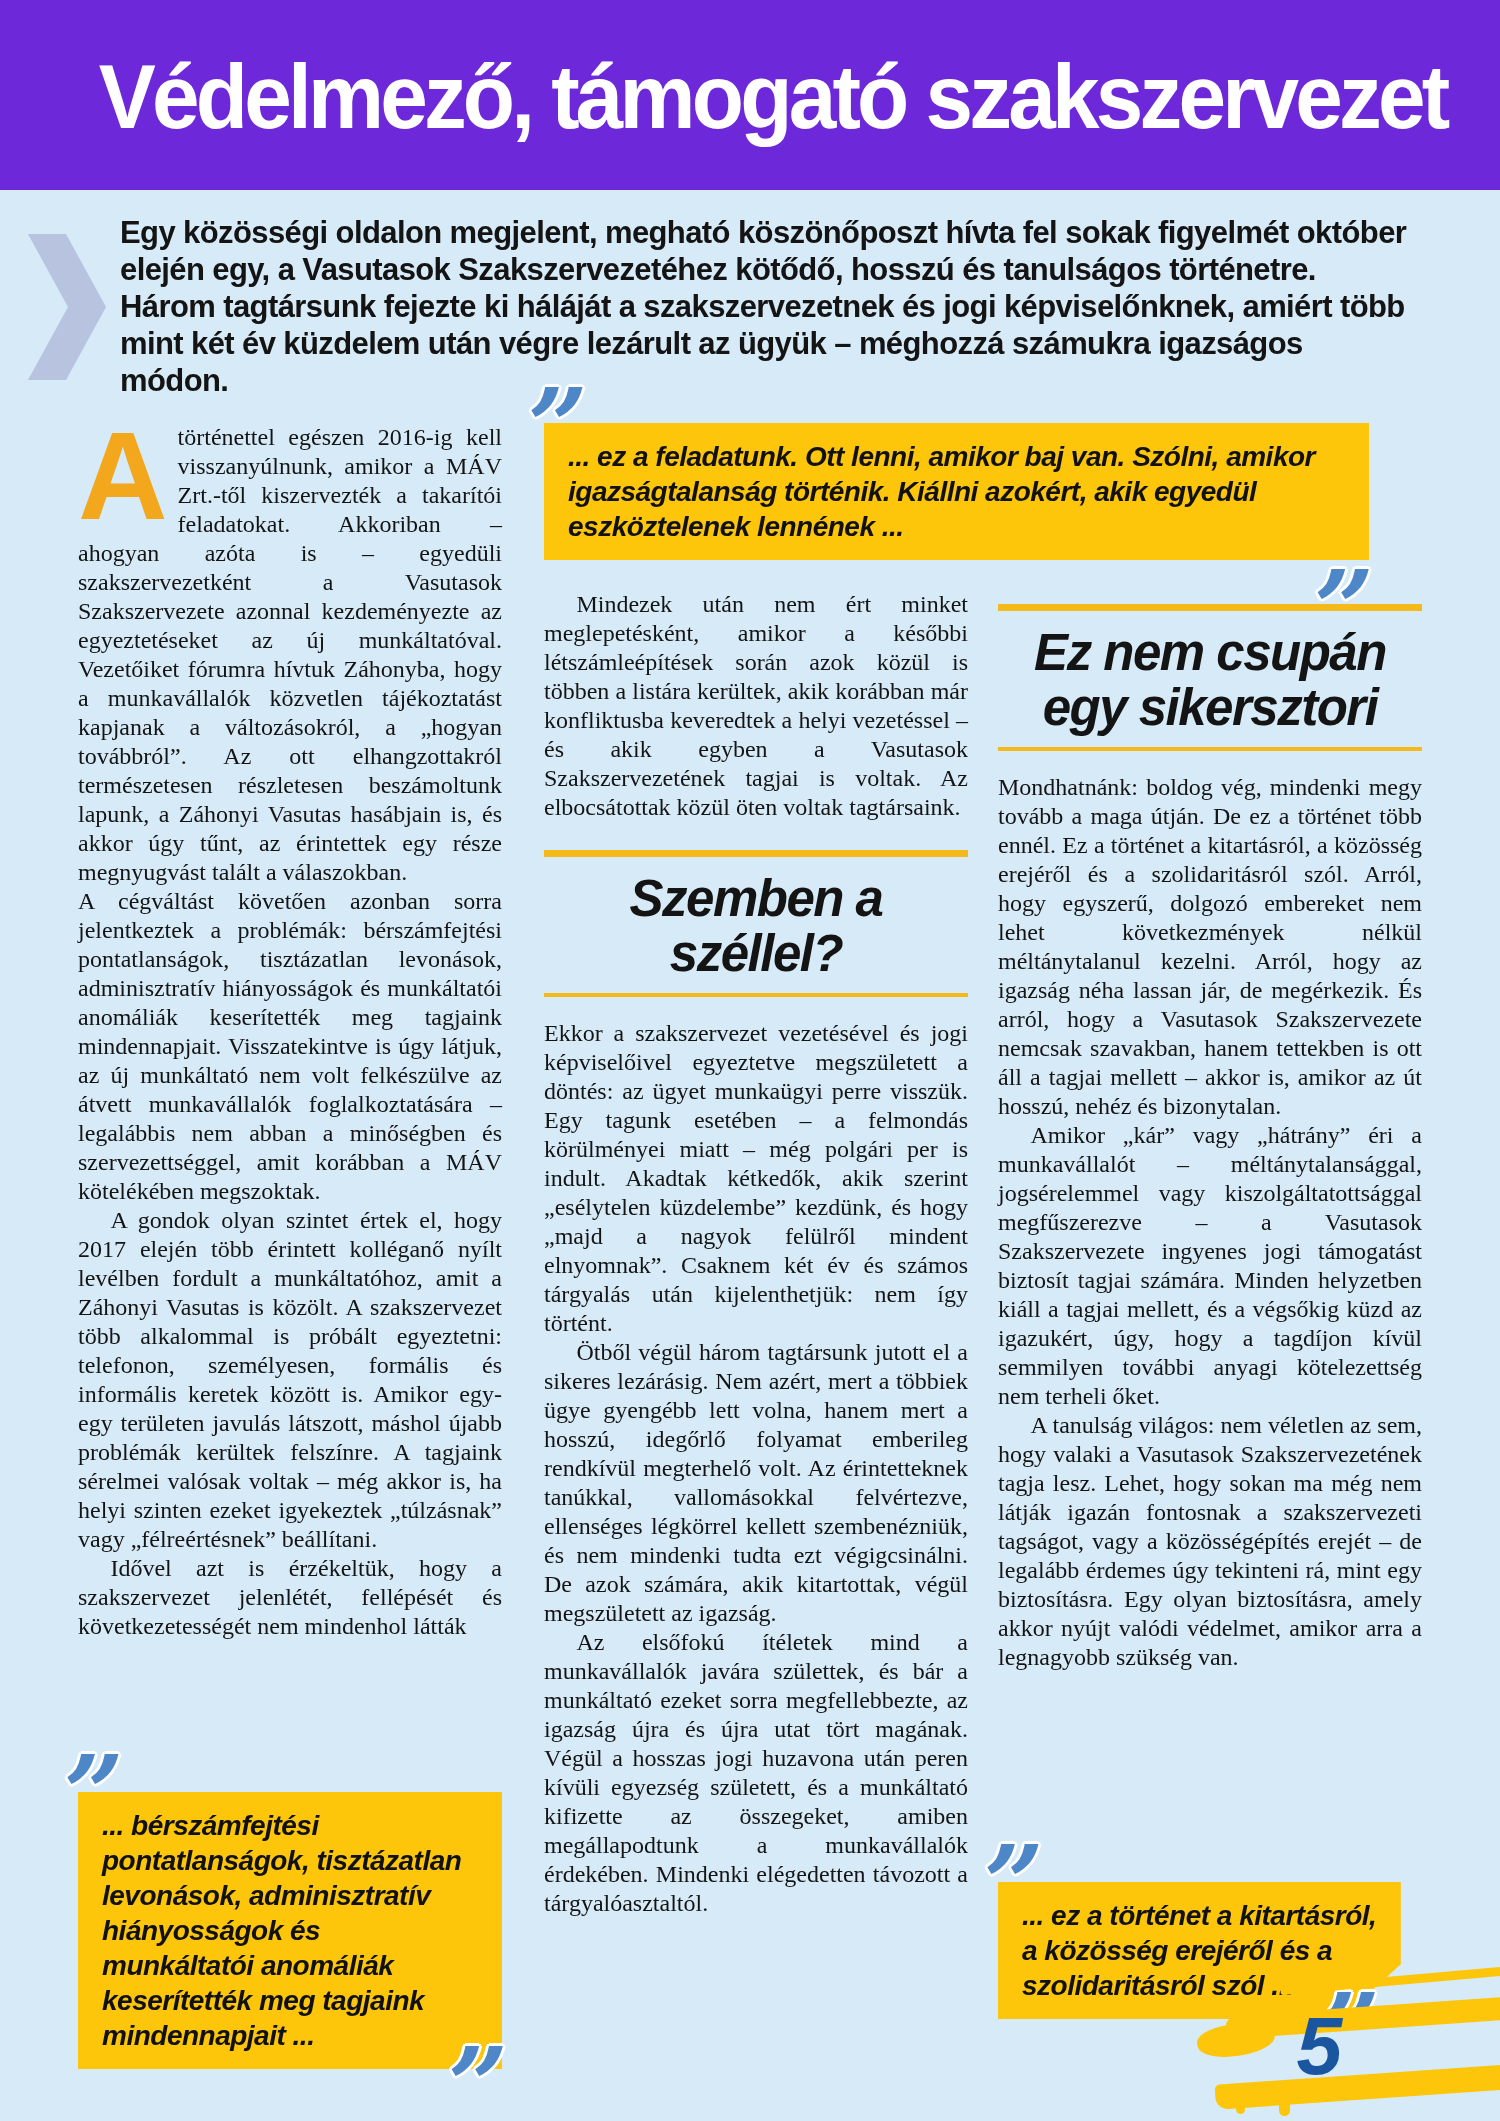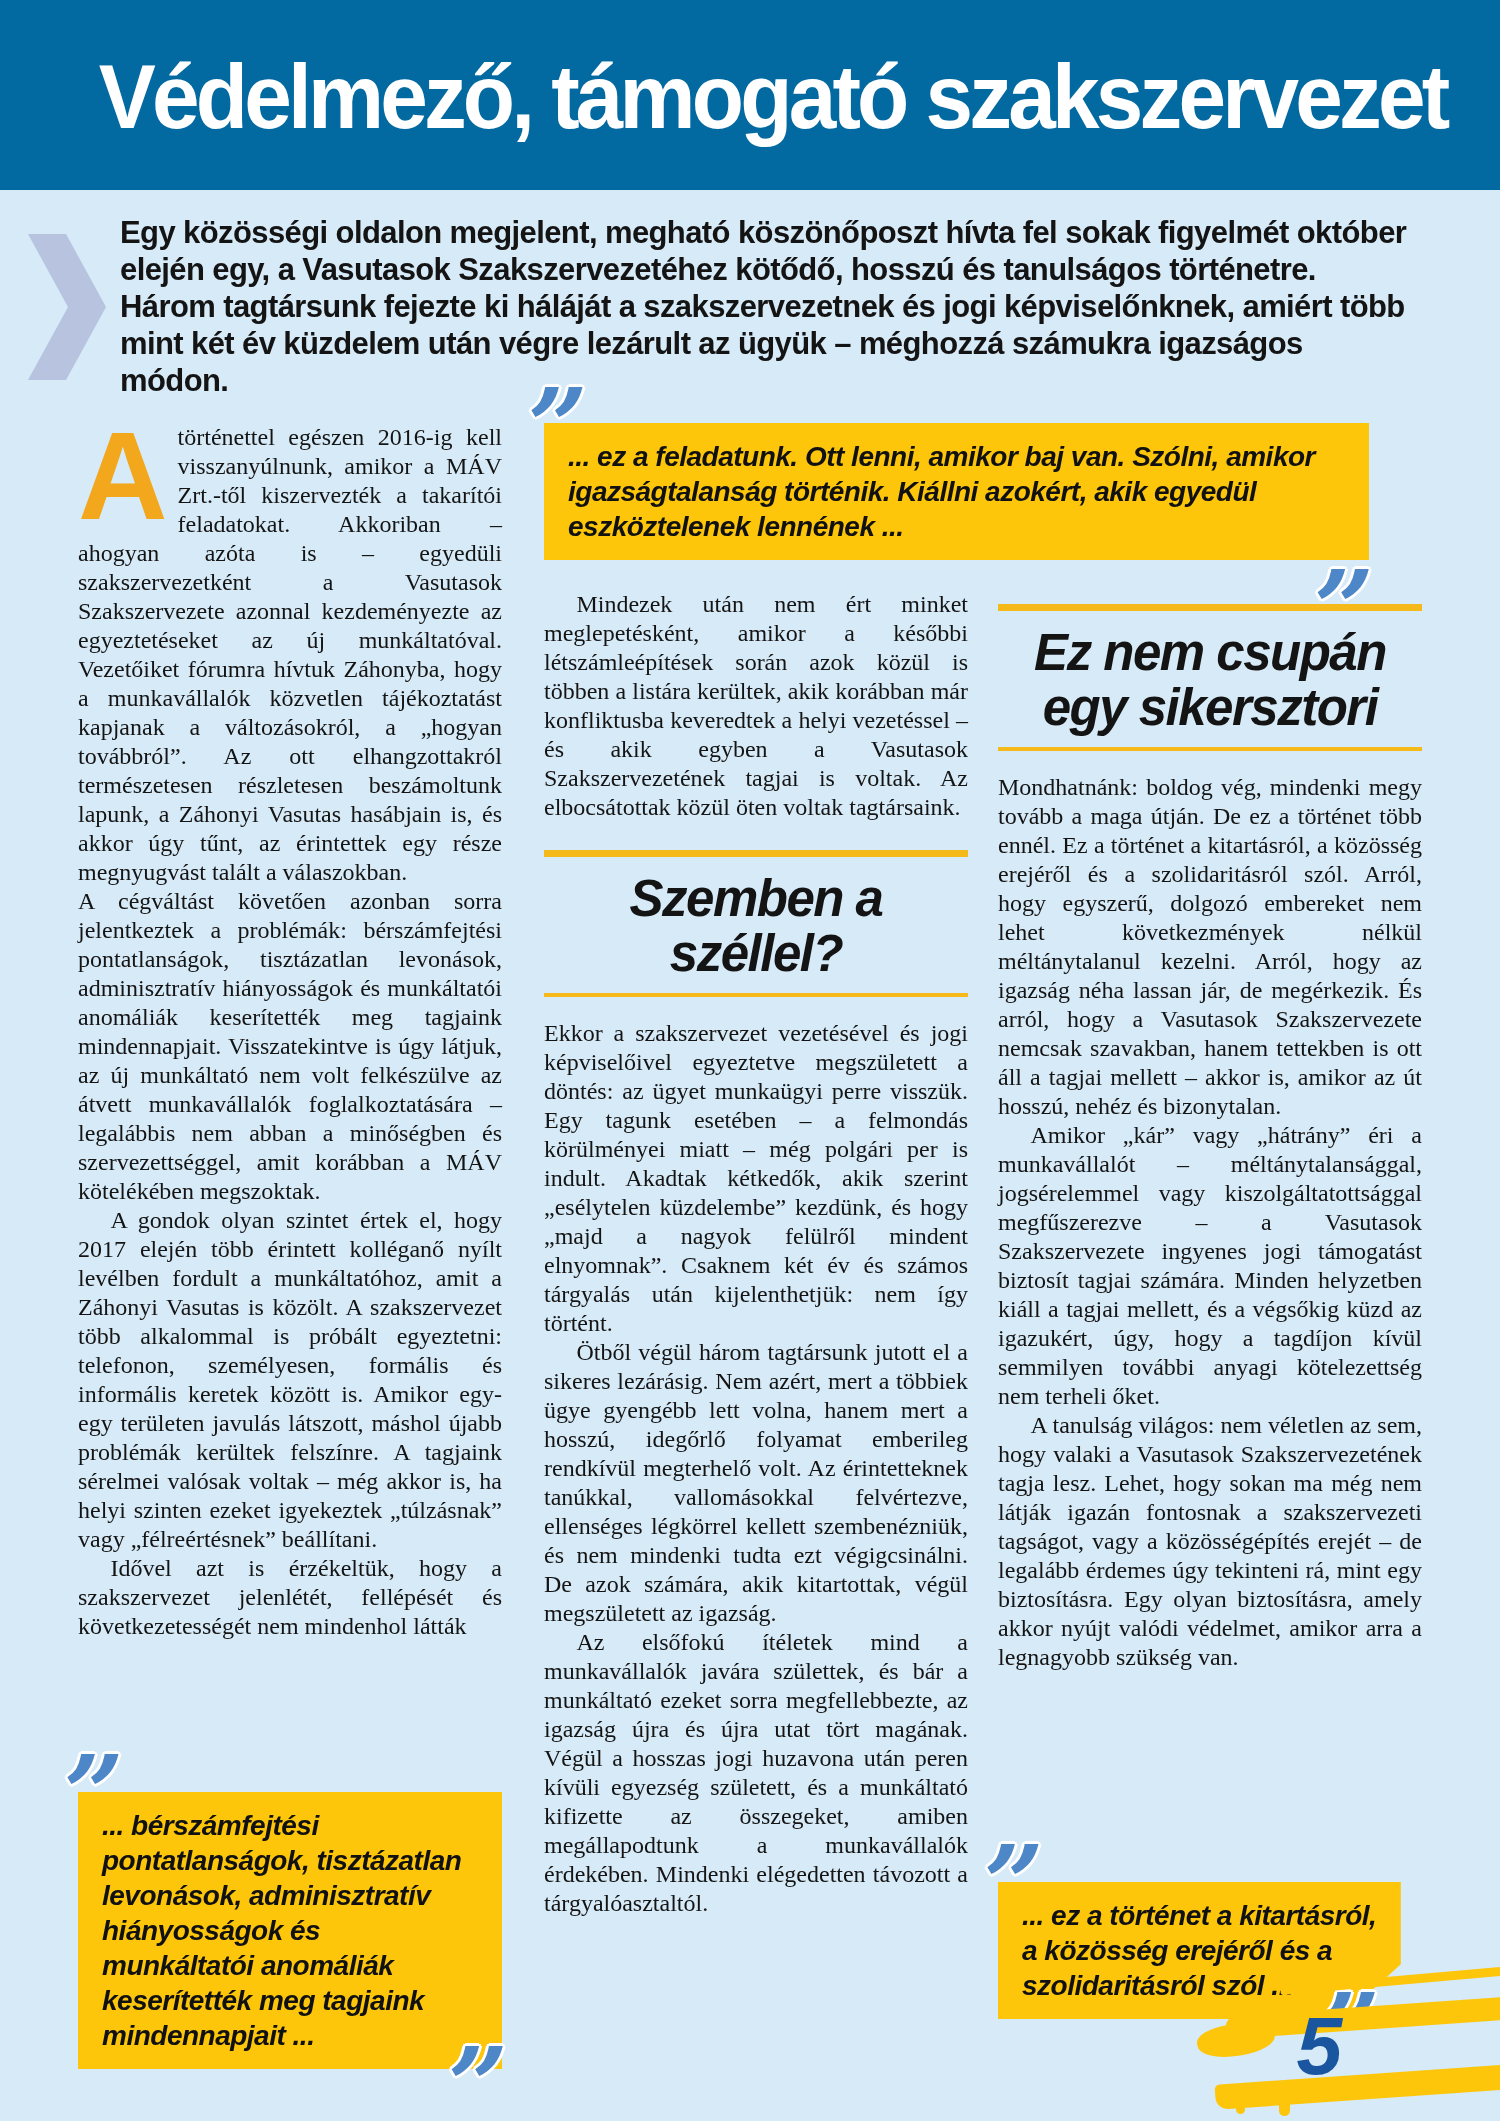--- a/index.html
+++ b/index.html
@@ -2,21 +2,21 @@
 <html lang="hu"><head>
 <meta charset="utf-8">
 <style>
   html,body{margin:0;padding:0;background:#8fa3b5;}
   .page{
     position:relative;width:1500px;height:2121px;overflow:hidden;
     background:#d7eaf7;color:#141414;
     font-family:"Liberation Serif",serif;
   }
   
-  .masthead{height:190px;background:#0369a1;}
+  .masthead{height:190px;background:#6d28d9;}
   .masthead .title{
     display:inline-block;margin:0;padding:52px 0 0 104px;
     font-family:"Liberation Sans",sans-serif;font-weight:bold;
     font-size:90px;line-height:1;letter-spacing:-4px;color:#ffffff;
     transform:scaleX(.95);transform-origin:left center;white-space:nowrap;
   }
   
   .lead-row{display:flex;align-items:center;gap:14px;padding:24px 88px 0 18px;}
   .chevron{flex:0 0 auto;margin-top:4px;}
   .lead{

